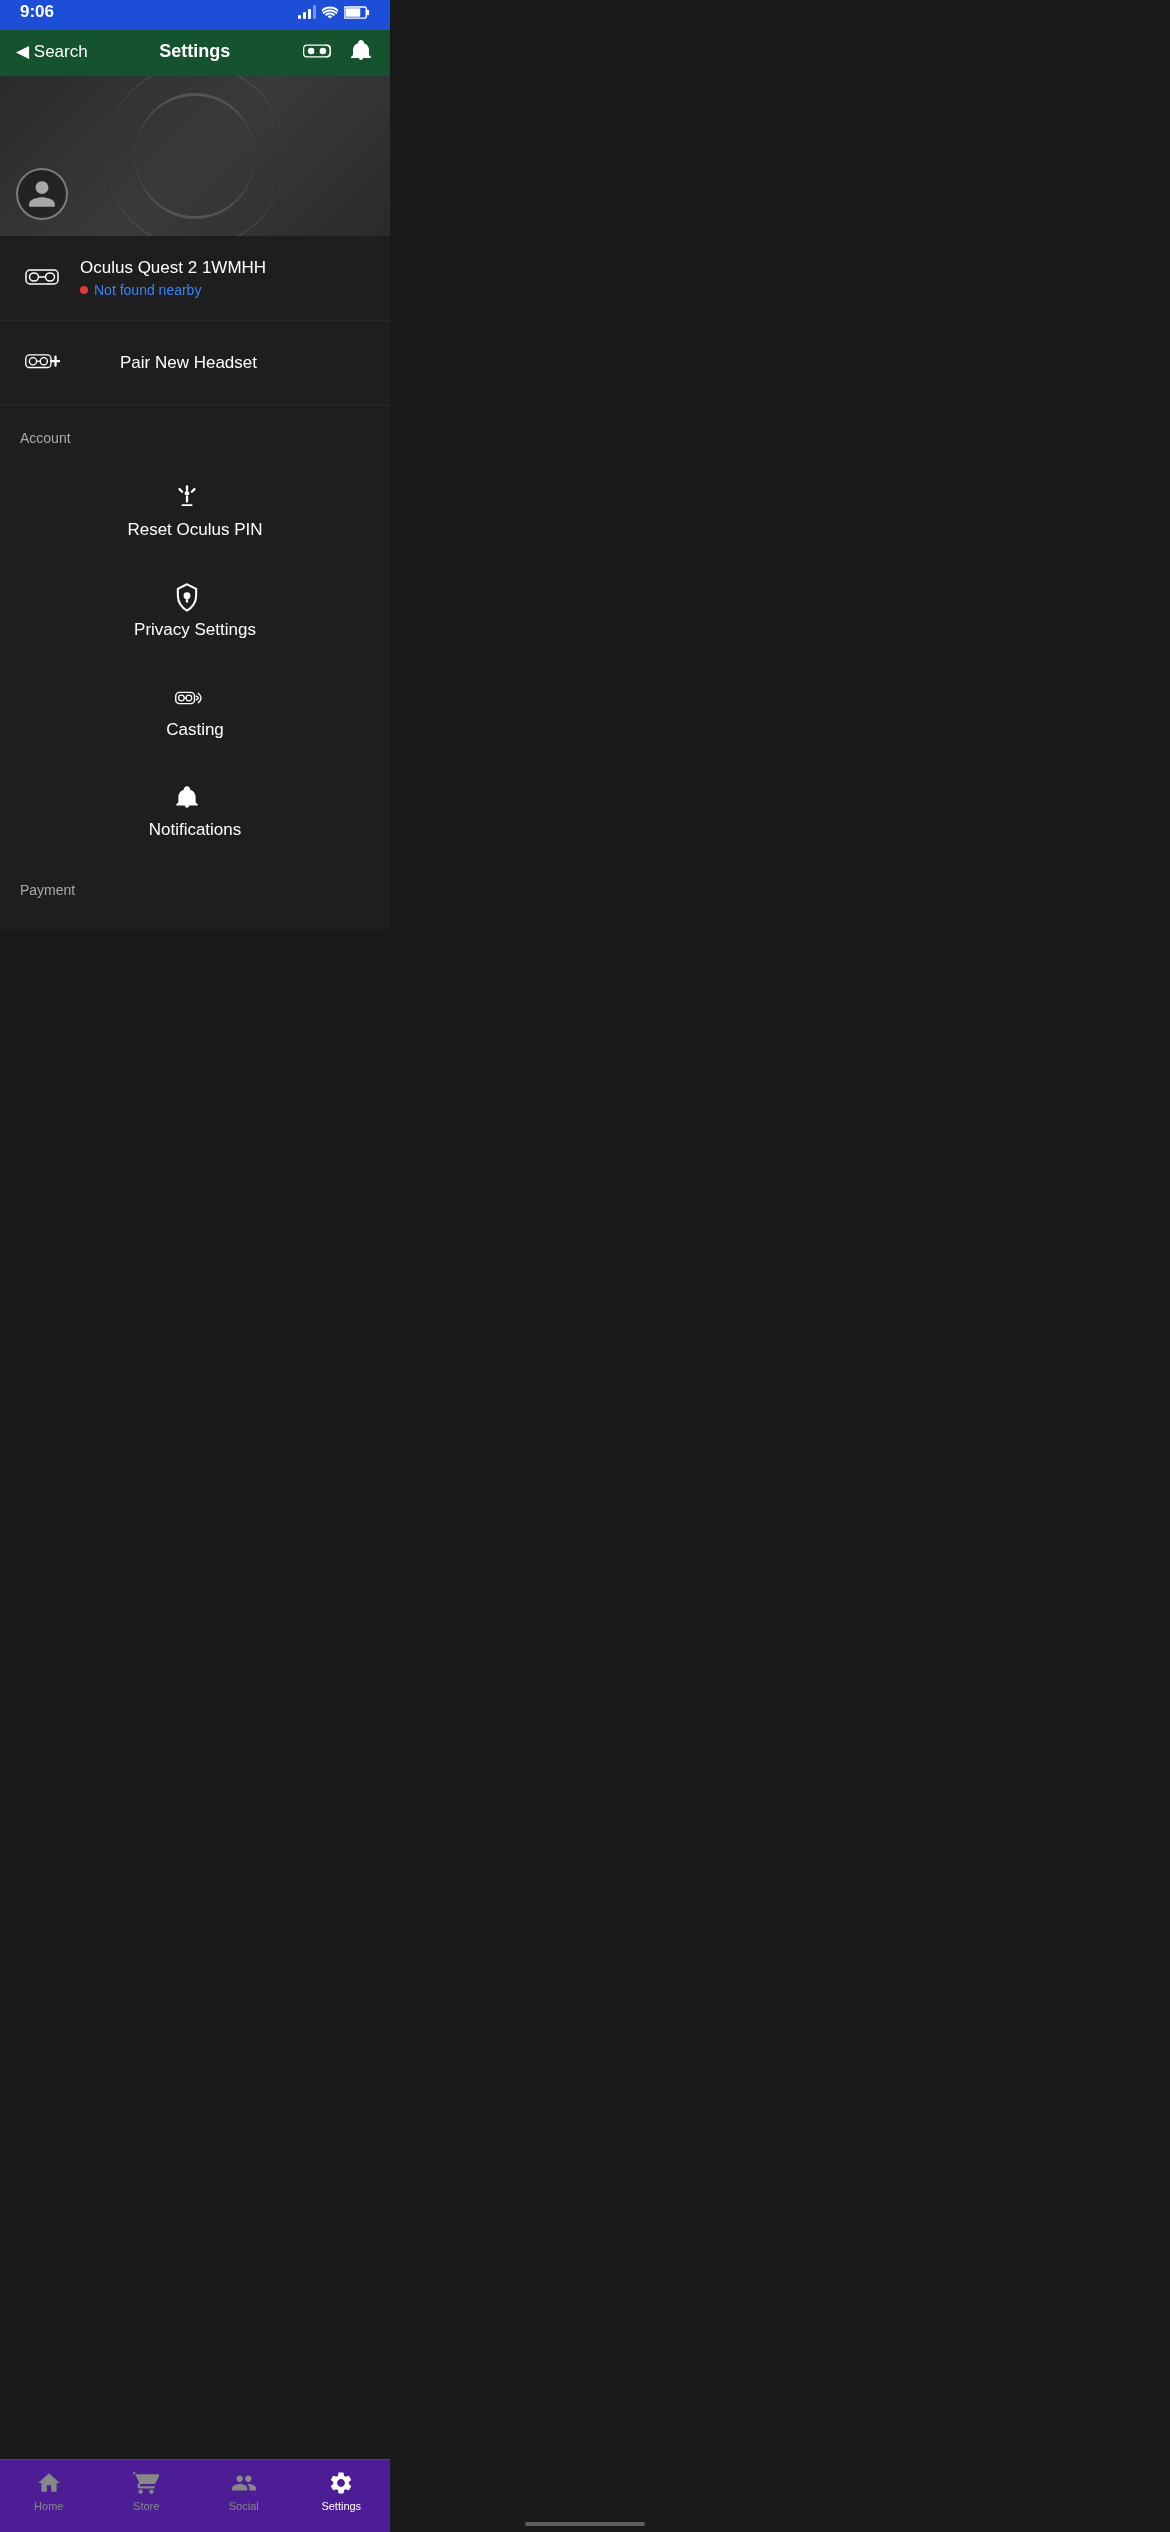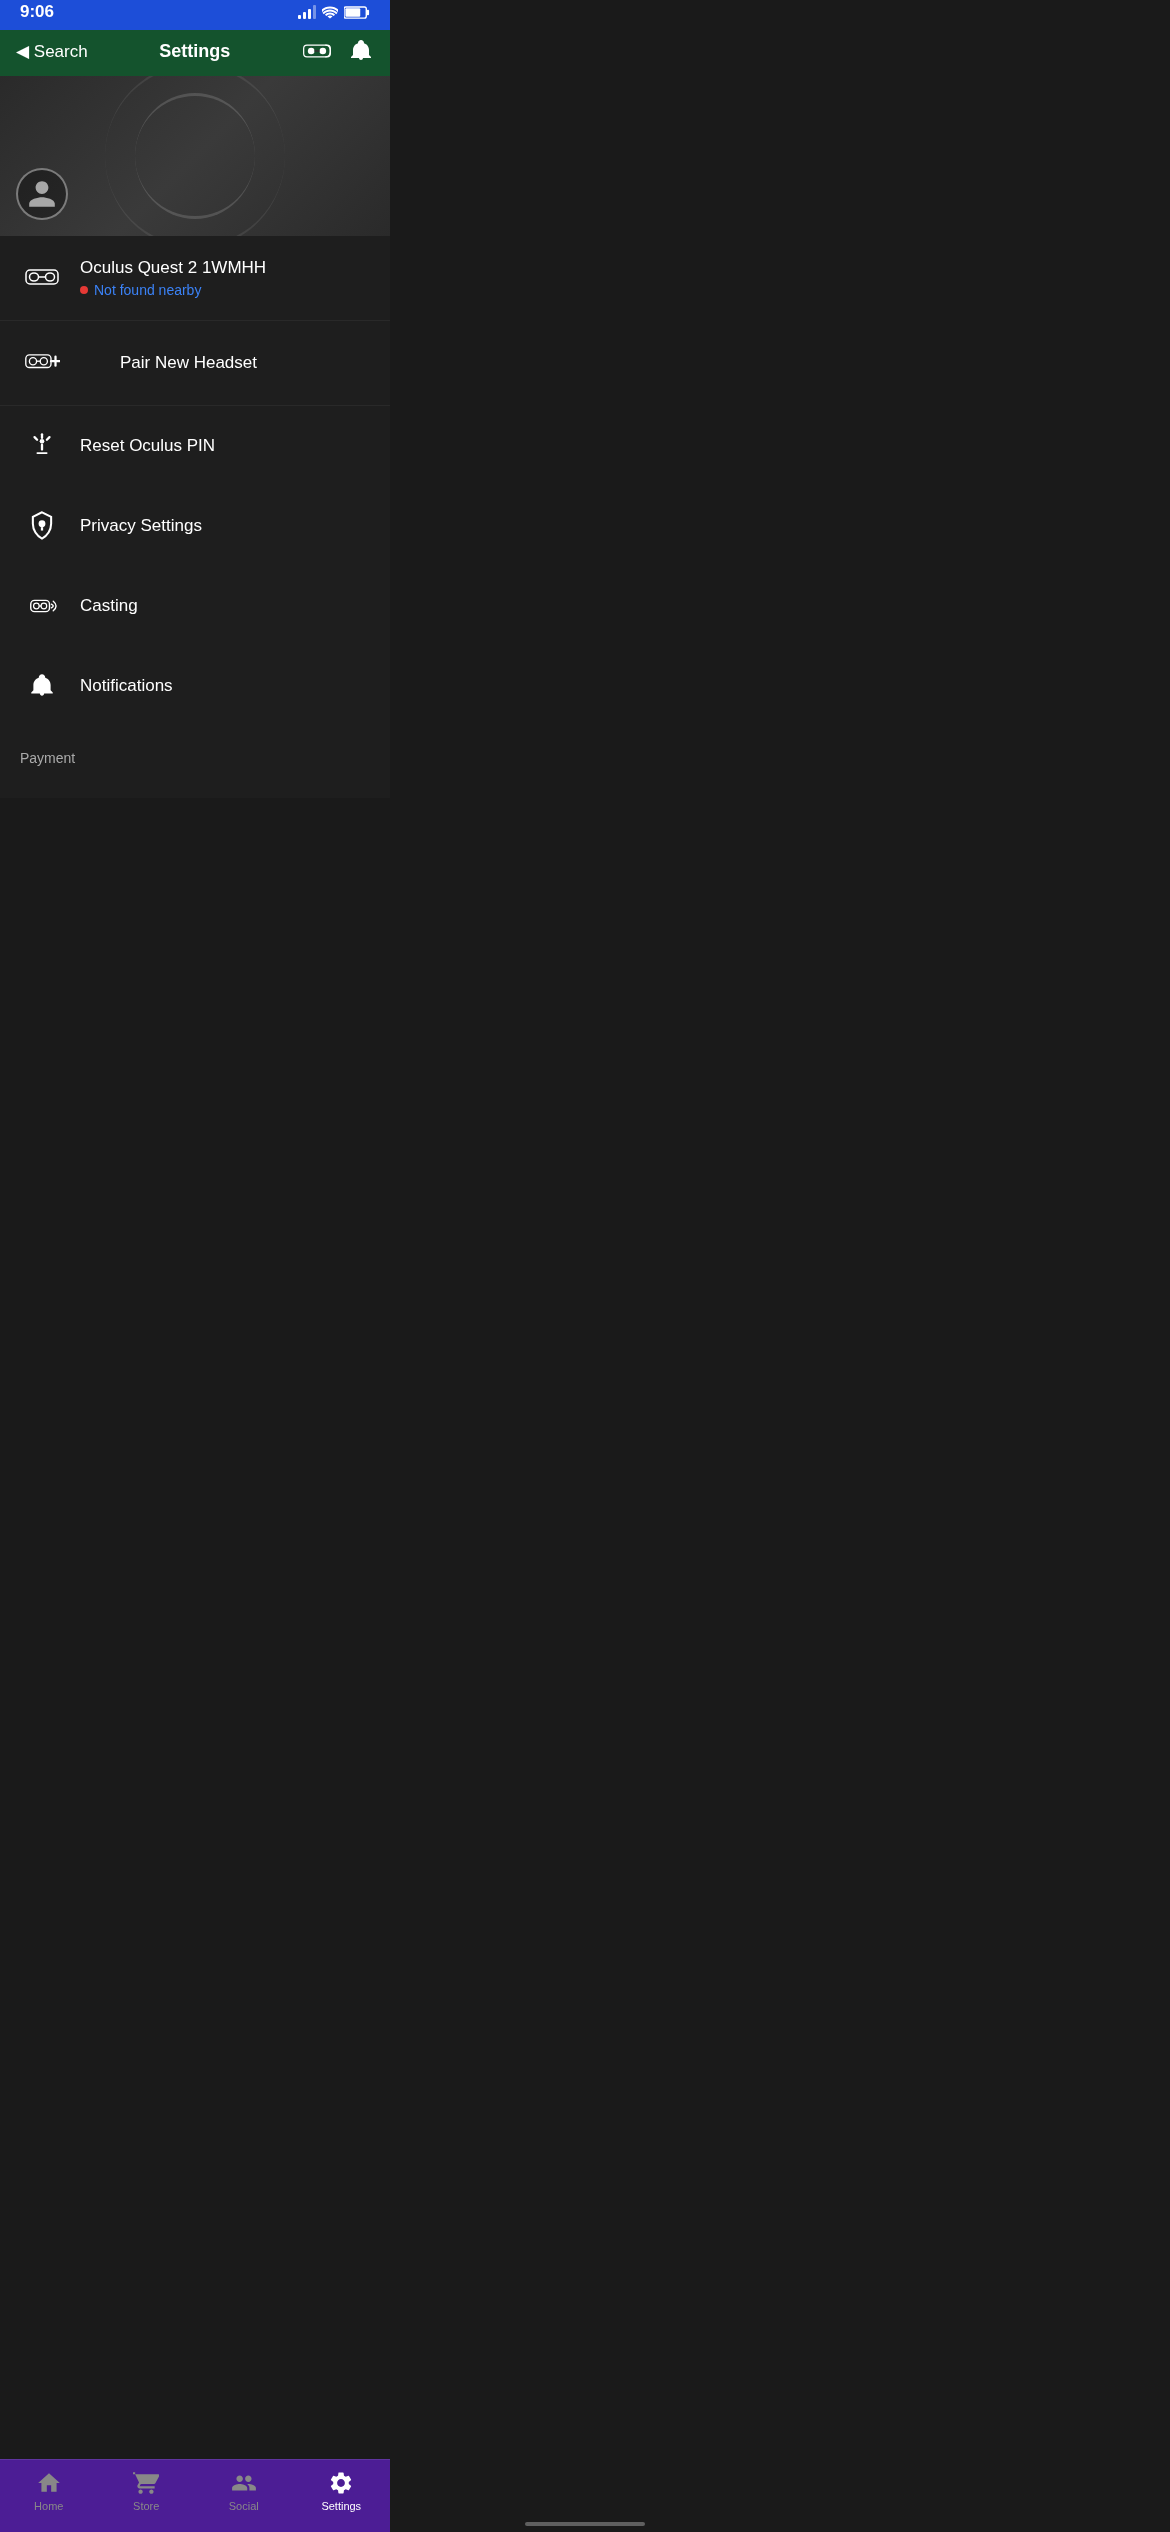--- a/index.html
+++ b/index.html
@@ -202,20 +202,21 @@
       text-transform: none;
       letter-spacing: 0;
     }
 
     
     .menu-item {
       display: flex;
       align-items: center;
       padding: 18px 20px;
       cursor: pointer;
+      flex-direction: column;
     }
     .menu-icon {
       width: 44px;
       height: 44px;
       display: flex;
       align-items: center;
       justify-content: center;
       margin-right: 16px;
     }
     .menu-label {
@@ -353,20 +354,21 @@
           <ellipse cx="22" cy="12" rx="4" ry="4" fill="none" stroke="white" stroke-width="1.5"></ellipse>
           <line x1="14" y1="12" x2="18" y2="12" stroke="white" stroke-width="1.5"></line>
 
           <line x1="35" y1="7" x2="35" y2="17" stroke="white" stroke-width="2.5" stroke-linecap="round"></line>
           <line x1="30" y1="12" x2="40" y2="12" stroke="white" stroke-width="2.5" stroke-linecap="round"></line>
         </svg>
       </div>
       <div class="pair-label">Pair New Headset</div>
     </div>
 
+    <div class="section-header">Account</div>
 
     <div class="menu-item">
       <div class="menu-icon">
         <svg width="28" height="28" viewBox="0 0 24 24" fill="white">
           <circle cx="12" cy="8" r="2" fill="white"></circle>
           <rect x="11" y="10" width="2" height="6" rx="1" fill="white"></rect>
           <line x1="8" y1="18" x2="16" y2="18" stroke="white" stroke-width="1.5" stroke-linecap="round"></line>
           <line x1="12" y1="2" x2="12" y2="5" stroke="white" stroke-width="2" stroke-linecap="round"></line>
           <line x1="5.6" y1="4.4" x2="7.8" y2="6.6" stroke="white" stroke-width="2" stroke-linecap="round"></line>
           <line x1="18.4" y1="4.4" x2="16.2" y2="6.6" stroke="white" stroke-width="2" stroke-linecap="round"></line>

